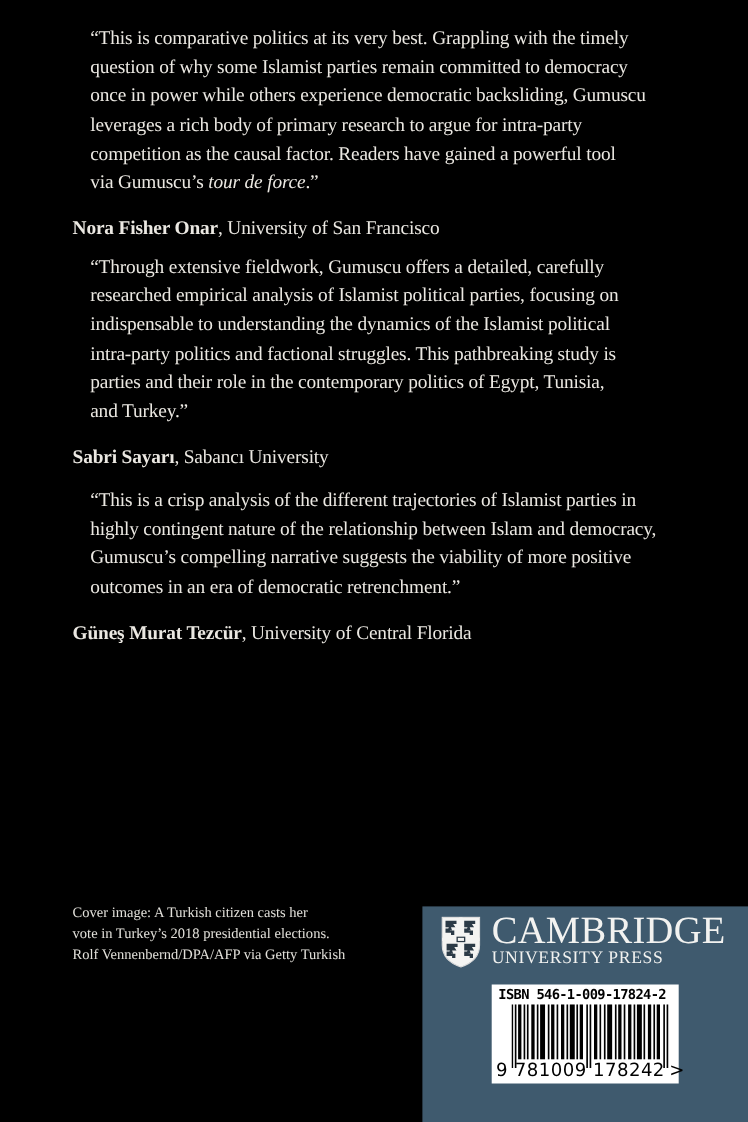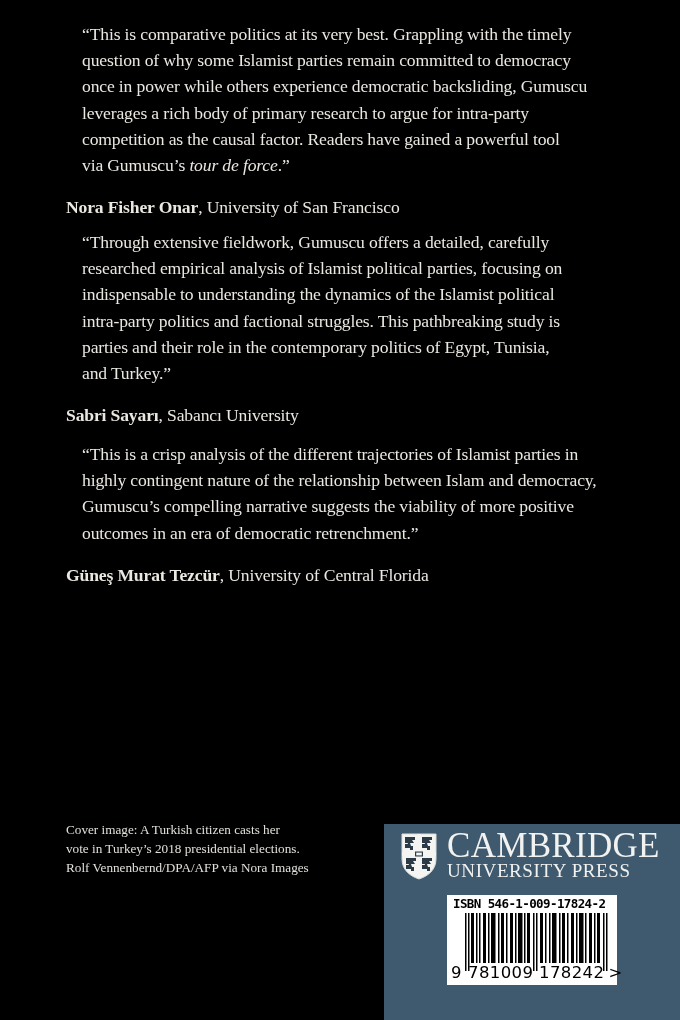--- a/index.html
+++ b/index.html
@@ -29,21 +29,21 @@
   .panel {
     position: absolute; left: 384px; top: 824px; width: 296px; height: 196px;
     background: #3f5a6e;
   }
   .shield { position: absolute; left: 17px; top: 9px; width: 36px; height: 47px; }
   .cup-name {
     position: absolute; left: 63px; top: 7px; color: #f2f2f0;
     font-family: "Liberation Serif", "DejaVu Serif", serif;
   }
   .cup-name .big { display: block; font-size: 35px; line-height: 30px; letter-spacing: 0.3px; }
-  .cup-name .small { display: block; font-size: 19px; line-height: 18px; letter-spacing: 0.6px; margin-top: 1px; }
+  .cup-name .small { display: block; font-size: 16px; line-height: 18px; letter-spacing: 0.6px; margin-top: 1px; }
 
   .barcode-box {
     position: absolute; left: 63px; top: 71px; width: 170px; height: 90px;
     background: #fff; color: #000;
   }
   .isbn-text {
     position: absolute; left: 6px; top: 2px;
     font-family: "DejaVu Sans Mono", "Liberation Mono", monospace; font-size: 12.5px; line-height: 14px;
     letter-spacing: -0.6px; font-weight: bold;
   }
@@ -95,21 +95,21 @@
     <span class="blurb-line">outcomes in an era of democratic retrenchment.”</span>
   </p>
   <p class="attr">
     <span class="name">Güneş Murat Tezcür</span><span>, </span><span class="affil">University of Central Florida</span>
   </p>
 </div>
 
 <div class="caption">
   <span>Cover image: A Turkish citizen casts her</span>
   <span>vote in Turkey’s 2018 presidential elections.</span>
-  <span>Rolf Vennenbernd/DPA/AFP via Nora Images</span>
+  <span>Rolf Vennenbernd/DPA/AFP via Getty Turkish</span>
 </div>
 
 <div class="panel">
   <svg class="shield" viewBox="0 0 36 47">
     <path d="M1 1 H35 V26 C35 37 27 43 18 46 C9 43 1 37 1 26 Z" fill="#f4f4f2" stroke="#dcdcdc" stroke-width="1"></path>
     <rect x="16.3" y="1" width="3.4" height="44" fill="#3f5a6e" opacity="0.0"></rect>
     <path d="M18 1 V45 M1 21 H35" stroke="#f4f4f2" stroke-width="3"></path>
 
     <g fill="#2b3a46">
       <path d="M4 4 h10 v3 h-3 l2 3 h-4 l1 3 h-4 l1 -3 h-3 z"></path>

